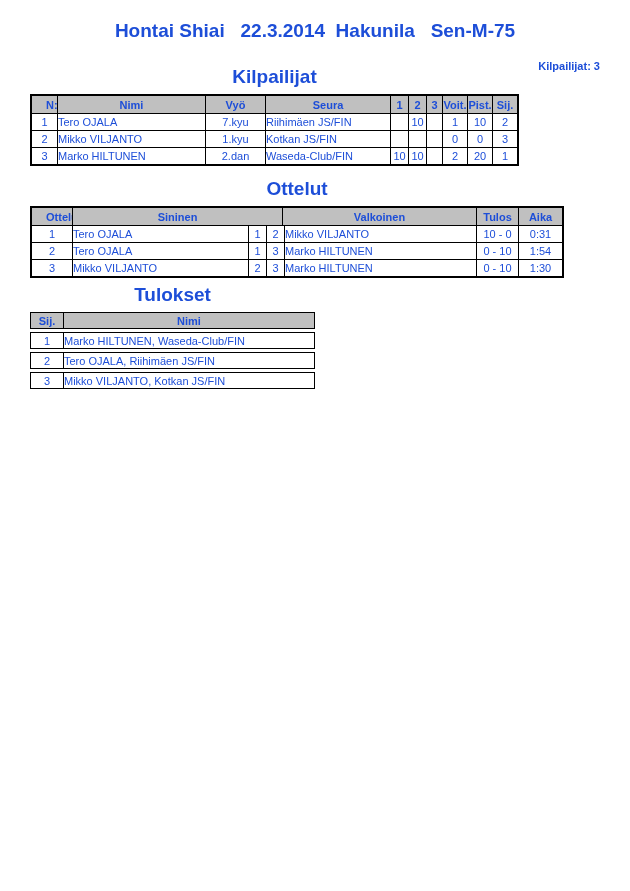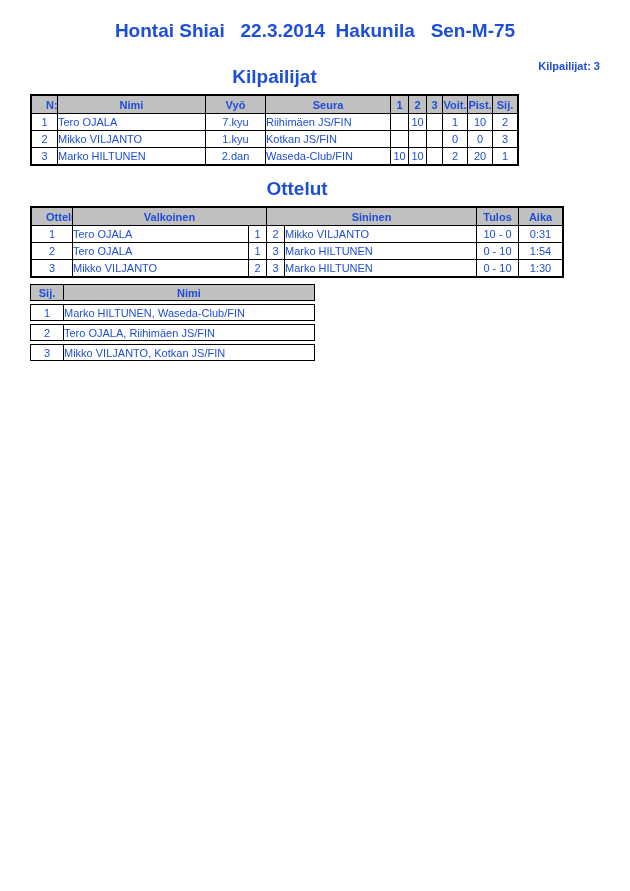--- a/index.html
+++ b/index.html
@@ -143,22 +143,22 @@
 
     </div>
   </section>
 
   <section class="sec sec-ottelut">
     <div class="sec-h">Ottelut</div>
     <div class="tbl t2">
 
       <div class="trow head">
         <div class="cell o-ottelu ha">Ottelu</div>
+        <div class="cell o-sin-h ctr">Sininen</div>
         <div class="cell o-valk-h ctr">Valkoinen</div>
-        <div class="cell o-sin-h ctr">Sininen</div>
         <div class="cell o-tulos ctr">Tulos</div>
         <div class="cell o-aika ctr">Aika</div>
       </div>
 
       <div class="trow">
         <div class="cell o-ottelu ctr">1</div>
         <div class="cell o-valk pad">Tero OJALA</div>
         <div class="cell o-n ctr">1</div>
         <div class="cell o-n ctr">2</div>
         <div class="cell o-sin pad">Mikko VILJANTO</div>
@@ -183,20 +183,21 @@
         <div class="cell o-n ctr">3</div>
         <div class="cell o-sin pad">Marko HILTUNEN</div>
         <div class="cell o-tulos ctr">0 - 10</div>
         <div class="cell o-aika ctr">1:30</div>
       </div>
 
     </div>
   </section>
 
   <section class="sec sec-tulokset">
+    <div class="sec-h">Tulokset</div>
     <div>
 
       <div class="t3row head">
         <div class="cell r-sij ctr">Sij.</div>
         <div class="cell r-nimi ctr">Nimi</div>
       </div>
 
       <div class="t3row">
         <div class="cell r-sij ctr">1</div>
         <div class="cell r-nimi pad">Marko HILTUNEN, Waseda-Club/FIN</div>

